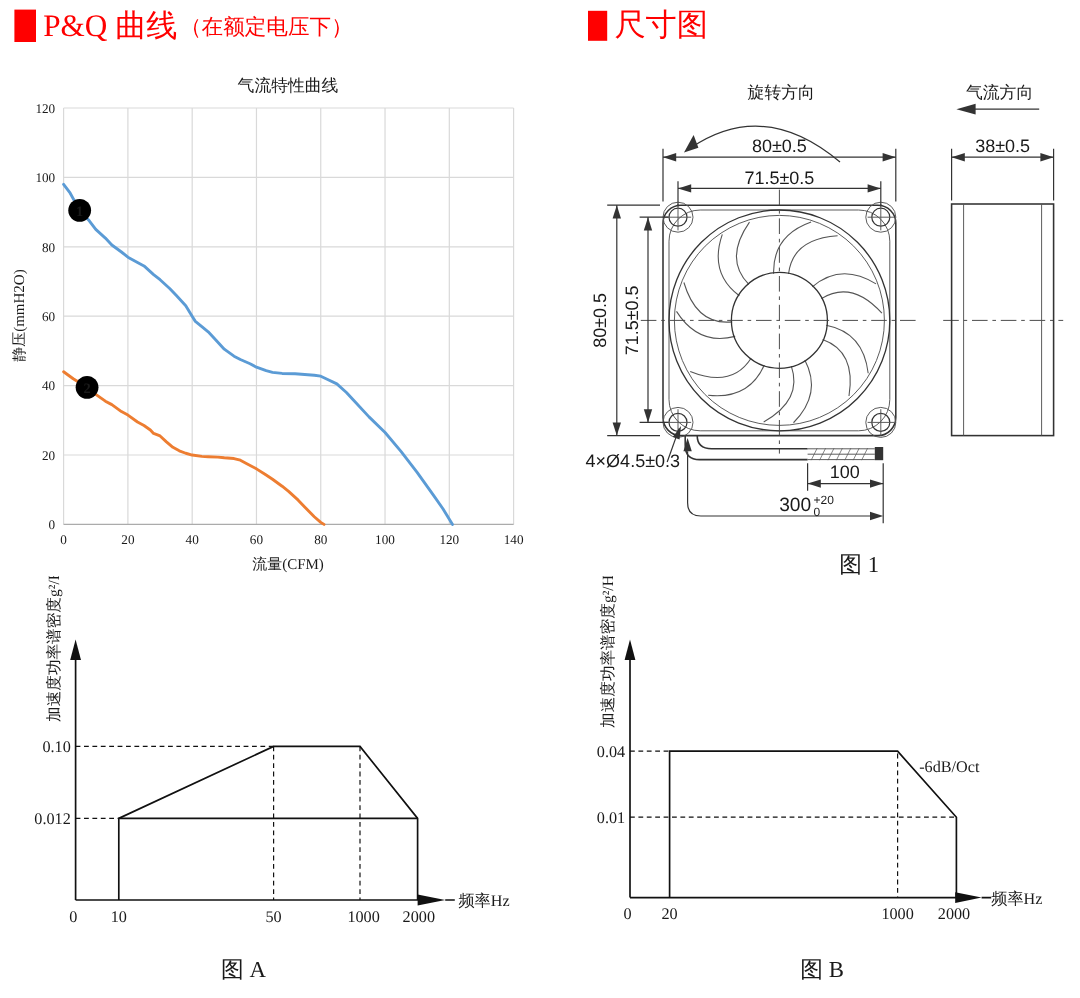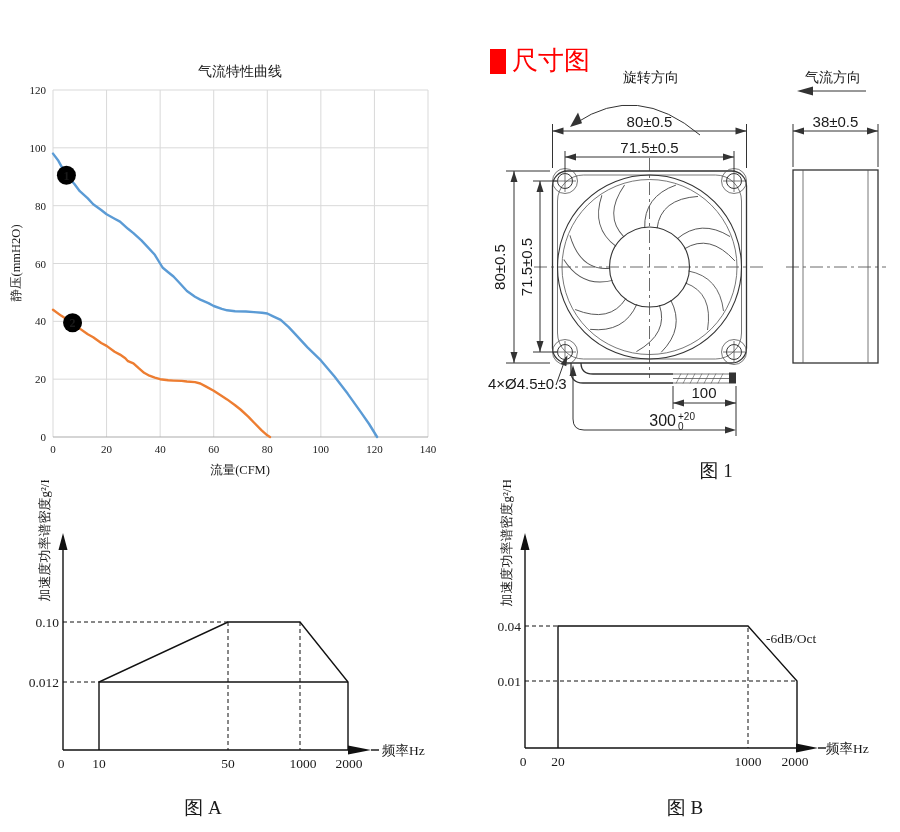--- a/index.html
+++ b/index.html
@@ -24,21 +24,26 @@
   .dashln{stroke:#111;stroke-width:1;fill:none;stroke-dasharray:4 3;}
   .axln{stroke:#111;stroke-width:1.4;fill:none;}
   .tick{font-size:13.5px;}
   .axarrow{fill:#111;stroke:none;}
 </style>
 </head>
 <body>
 
 <div id="page">
 
-  <div class="hdr" style="left:490px;top:8px;margin-top:40px;">
+  <div class="hdr" style="left:12px;top:8px;">
+    <span class="sq" style="background:#FF0000;"></span>
+    <span class="t" style="color:#FF0000;">P&amp;Q 曲线</span>
+    <span class="s" style="color:#FF0000;">（在额定电压下）</span>
+  </div>
+  <div class="hdr" style="left:490px;top:8px;">
     <span class="sq" style="background:#FF0000;width:16px;height:25px;"></span>
     <span class="t" style="color:#FF0000;">尺寸图</span>
   </div>
 
   <svg style="left:0;top:55px;" width="450" height="425" viewBox="0 55 450 425">
     <text x="240" y="76" text-anchor="middle" font-size="14" fill="#595959">气流特性曲线</text>
     <g id="pq-plot">
         <line x1="53" y1="437" x2="53" y2="90" stroke="#D9D9D9" stroke-width="1"></line>
         <text x="53" y="453" text-anchor="middle" fill="#595959" font-size="11" font-family="&quot;Liberation Sans&quot;,&quot;DejaVu Sans&quot;,sans-serif">0</text>
         <line x1="106.57142857142857" y1="437" x2="106.57142857142857" y2="90" stroke="#D9D9D9" stroke-width="1"></line>

